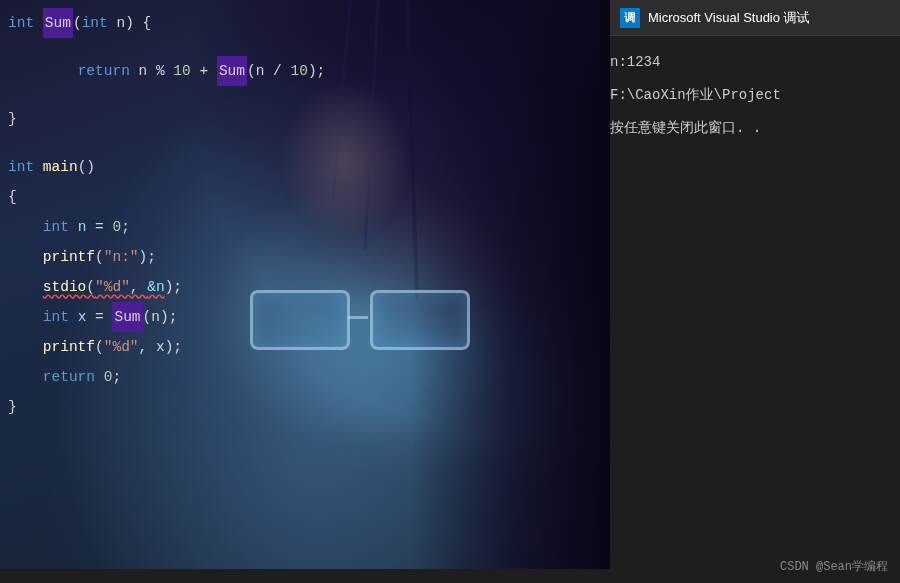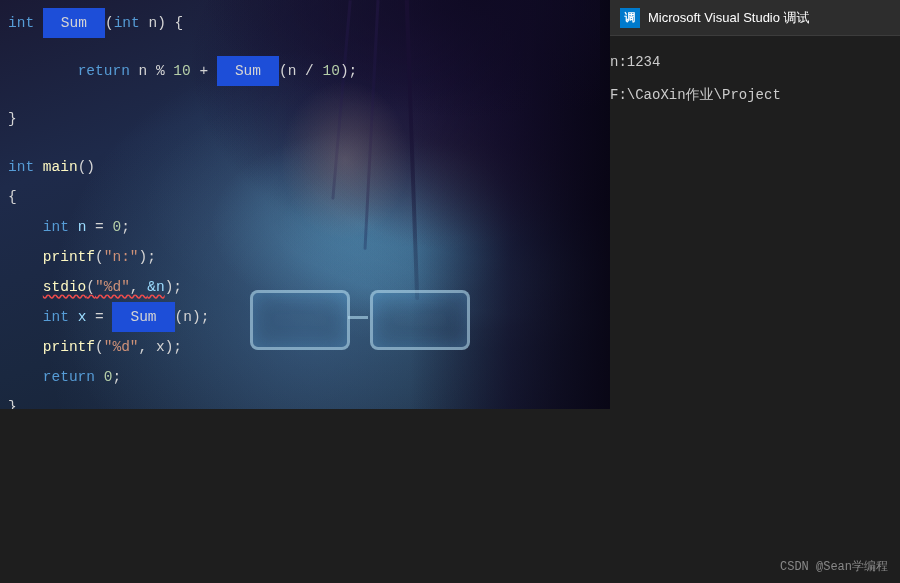--- a/index.html
+++ b/index.html
@@ -8,21 +8,21 @@
       height: 583px;
       display: flex;
       font-family: 'Consolas', 'Courier New', monospace;
       overflow: hidden;
       background: #1e1e1e;
     }
 
     
     .code-panel {
       width: 610px;
-      height: 409px;
+      height: 569px;
       position: relative;
       overflow: hidden;
       background: #1a1a2e;
     }
 
     
     .anime-bg {
       position: absolute;
       top: 0; left: 0; right: 0; bottom: 0;
       background: 
@@ -72,23 +72,23 @@
 
     
     .kw { color: #569cd6; } 
     .fn { color: #fef9c3; } 
     .num { color: #b5cea8; } 
     .str { color: #ce9178; } 
     .plain { color: #d4d4d4; }
     .preproc { color: #c586c0; }
     .var { color: #9cdcfe; }
     .highlight-box {
-      background: #1d4ed8;
+      background: #4c1d95;
       color: #d4d4d4;
-      padding: 0 18px;
+      padding: 0 2px;
     }
     .underline-squiggle {
       text-decoration: underline wavy #f14c4c;
       text-underline-offset: 3px;
     }
     .empty-line { height: 18px; }
 
     
     .console-panel {
       width: 290px;
@@ -374,18 +374,19 @@
 <div class="console-panel">
 
   <div class="console-header">
     <div class="console-icon">调</div>
     <span class="console-title">Microsoft Visual Studio 调试</span>
   </div>
 
   <div class="console-body">
     <div class="console-line">n:1234</div>
     <div class="console-line">F:\CaoXin作业\Project</div>
+    <div class="console-line">按任意键关闭此窗口. .</div>
   </div>
 
   <div class="console-footer">
     <span>CSDN @Sean学编程</span>
   </div>
 </div>
 
 </body></html>

